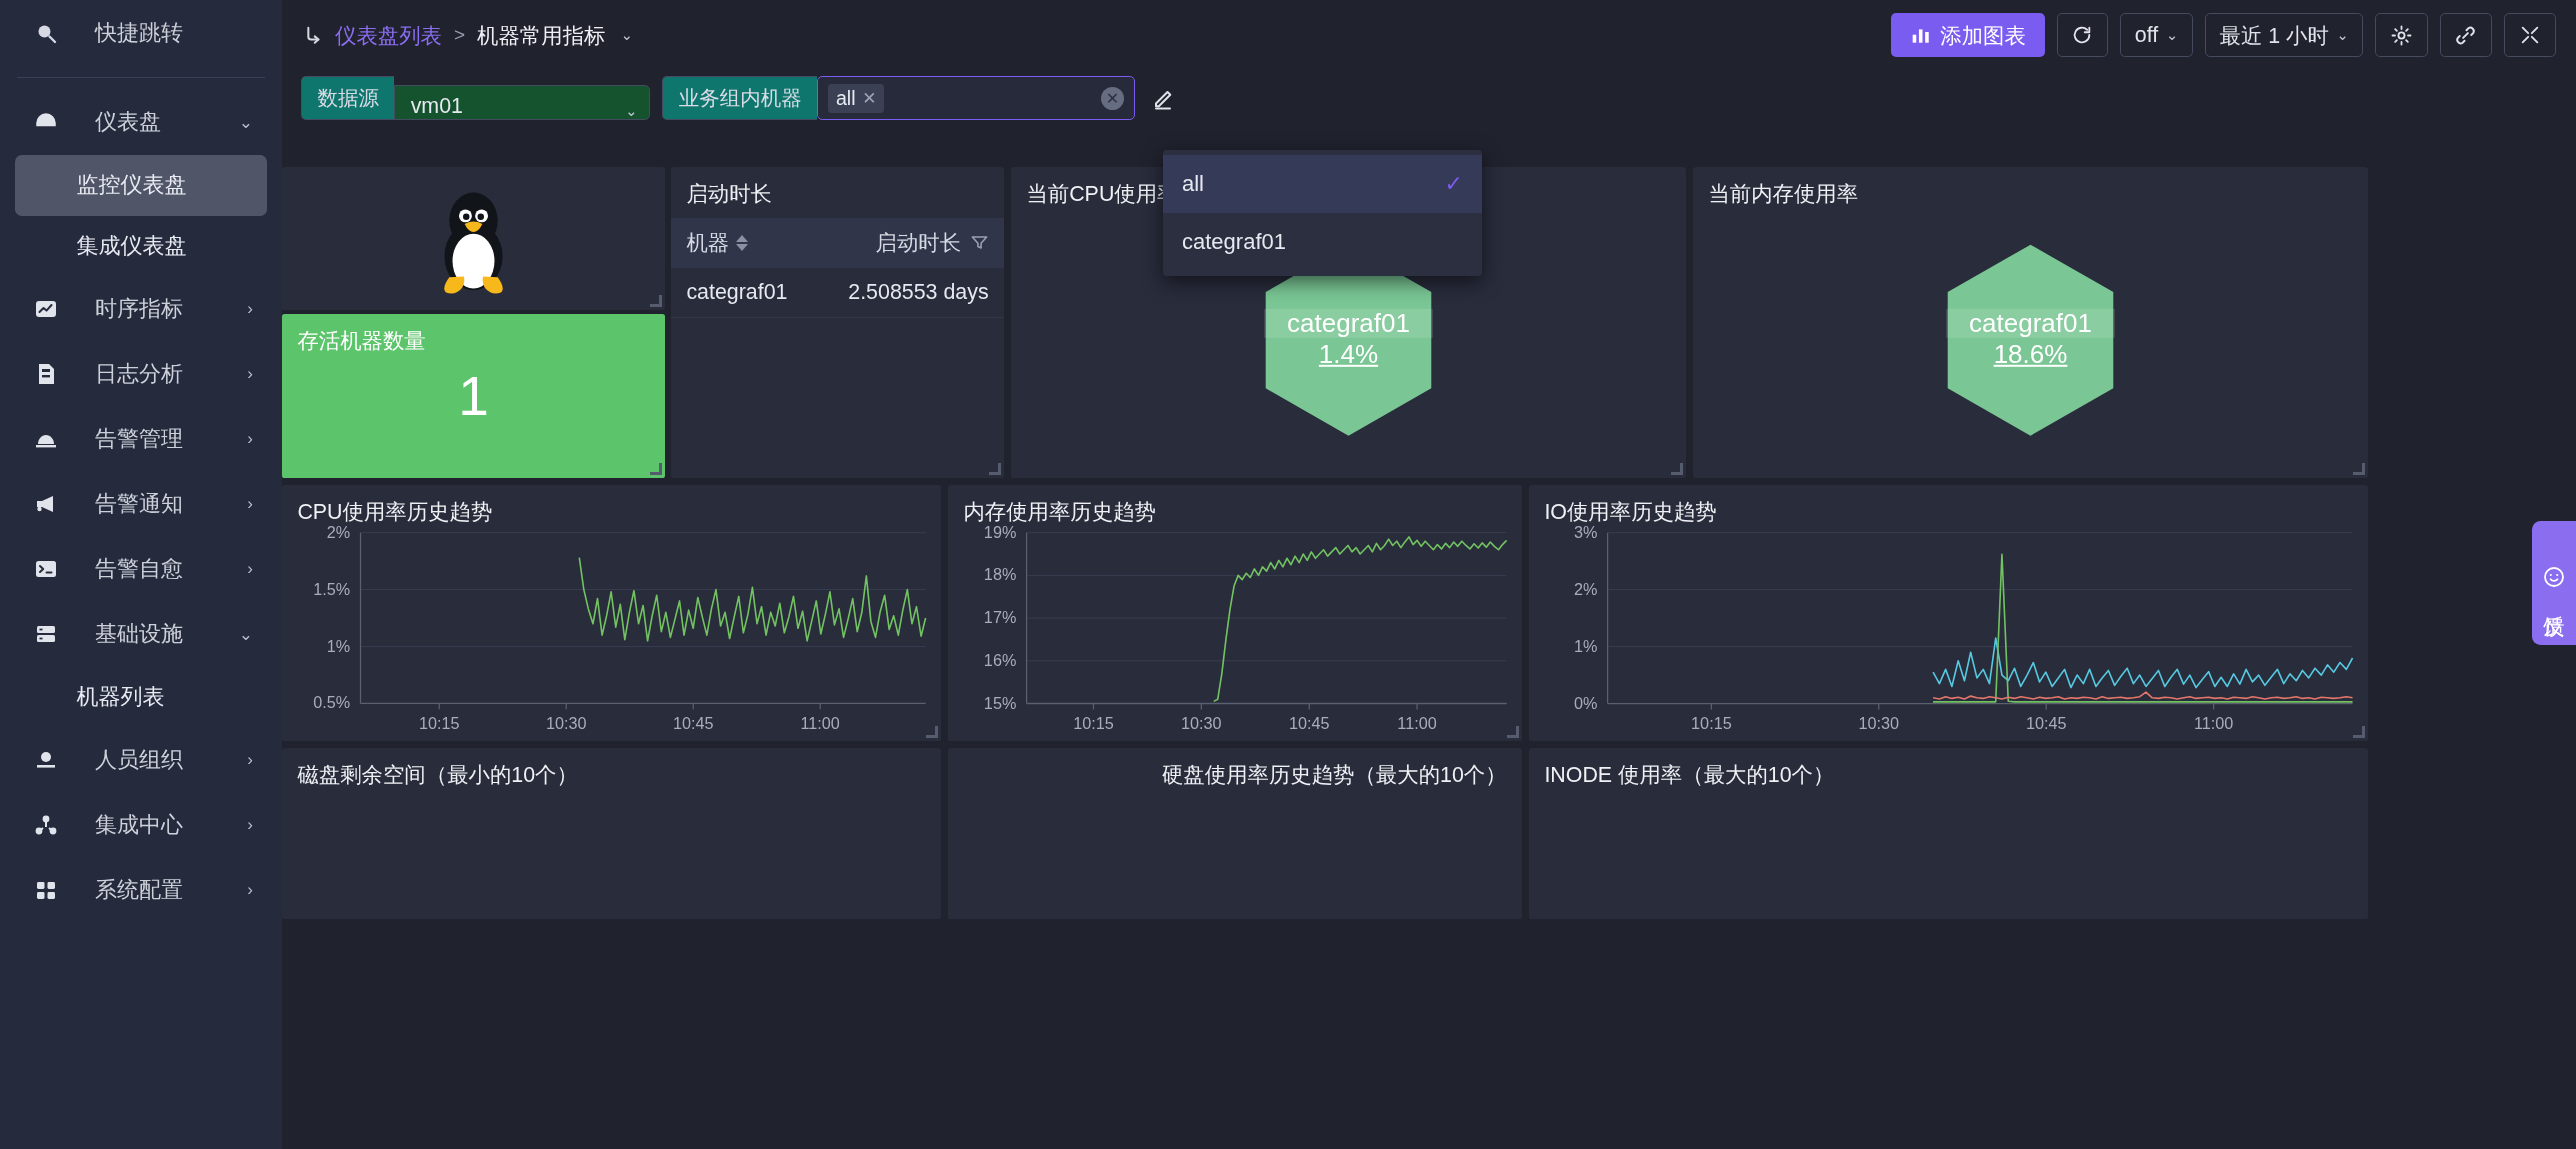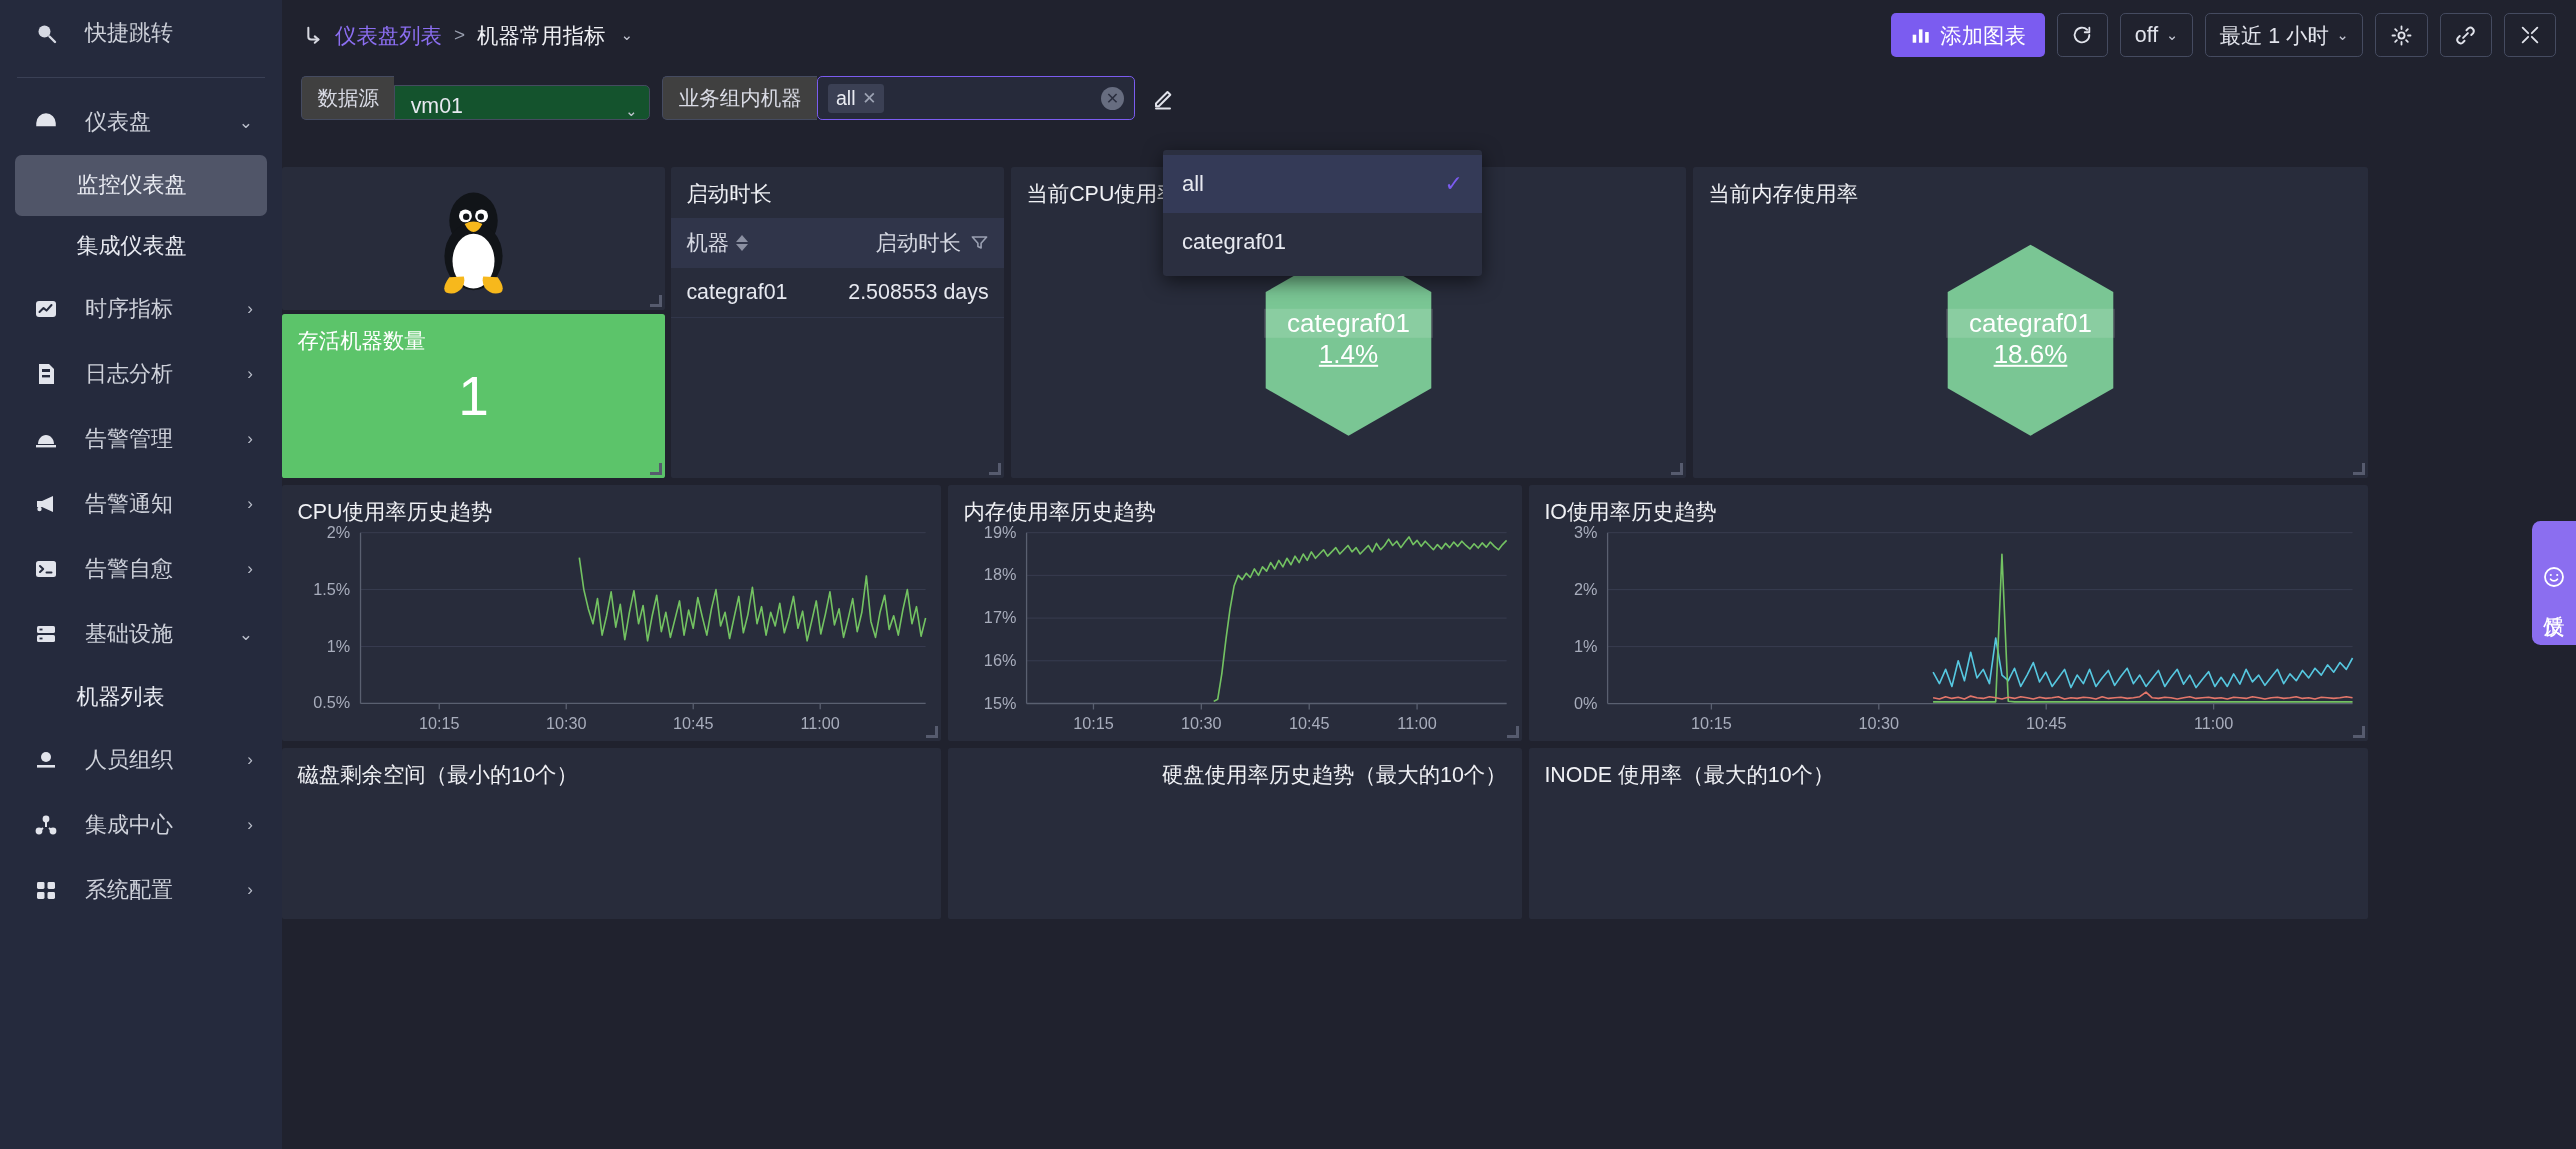--- a/index.html
+++ b/index.html
@@ -28,21 +28,21 @@
     font-size: 34px; font-weight: 700; color: #ffffff;
     letter-spacing: -0.5px; font-family: "Liberation Sans", sans-serif;
   }
   .nav-item {
     display: flex; align-items: center;
     height: 65px; margin: 0 15.4px; padding: 0 13.7px;
     border-radius: 6.8px; cursor: pointer;
     color: #ced1da; font-size: 22px;
   }
   .nav-item .ic { width: 34px; flex: 0 0 34px; display:flex; align-items:center; justify-content:center; }
-  .nav-item .lbl { flex: 1; margin-left: 22px; white-space: nowrap; }
+  .nav-item .lbl { flex: 1; margin-left: 32px; white-space: nowrap; }
   .nav-item .arrow { font-size: 17px; color: #b9bdc9; margin-left: 6.8px; }
   .nav-sub {
     display: flex; align-items: center;
     height: 61px; margin: 0 15.4px; padding-left: 61px;
     border-radius: 6.8px; cursor: pointer;
     color: #e9ebf2; font-size: 22px;
   }
   .nav-sub.active { background: #505568; }
   .nav-divider { height: 0.9px; background: #3a4055; margin: 12px 17px; }
 
@@ -71,21 +71,21 @@
     height: 44px; min-width: 44px; padding: 0 13.7px; color: #e2e4ec;
     font-size: 21.4px; cursor: pointer; display: flex; align-items: center;
     justify-content: center; gap: 7.7px; font-family: Liberation Sans, sans-serif;
   }
   .caret-sm { font-size: 14.5px; color: #c3c6d2; }
 
   
   .filters { display: flex; align-items: center; padding: 0 20.5px 0 19px; gap: 12px; height: 56px; }
   .fgroup { display: flex; align-items: stretch; height: 44px; }
   .fgroup .flabel {
-    background: #404040; border: 0.9px solid #454b60; border-right: none;
+    background: #0f766e; border: 0.9px solid #454b60; border-right: none;
     border-radius: 5.1px 0 0 5.1px; display: flex; align-items: center;
     padding: 0 15.4px; font-size: 20.5px; color: #dadce6; white-space: nowrap;
   }
   .fgroup .fval {
     background: #14532d; border: 0.9px solid #454b60; border-radius: 0 5.1px 5.1px 0;
     display: flex; align-items: flex-end; padding: 0 12px 0 15.4px;
     font-size: 21.4px; color: #e7e9f0; min-width: 256px; gap: 8.5px; margin-top: 9px;
   }
   .fgroup .fval .sp { flex: 1; }
   .select-multi {

